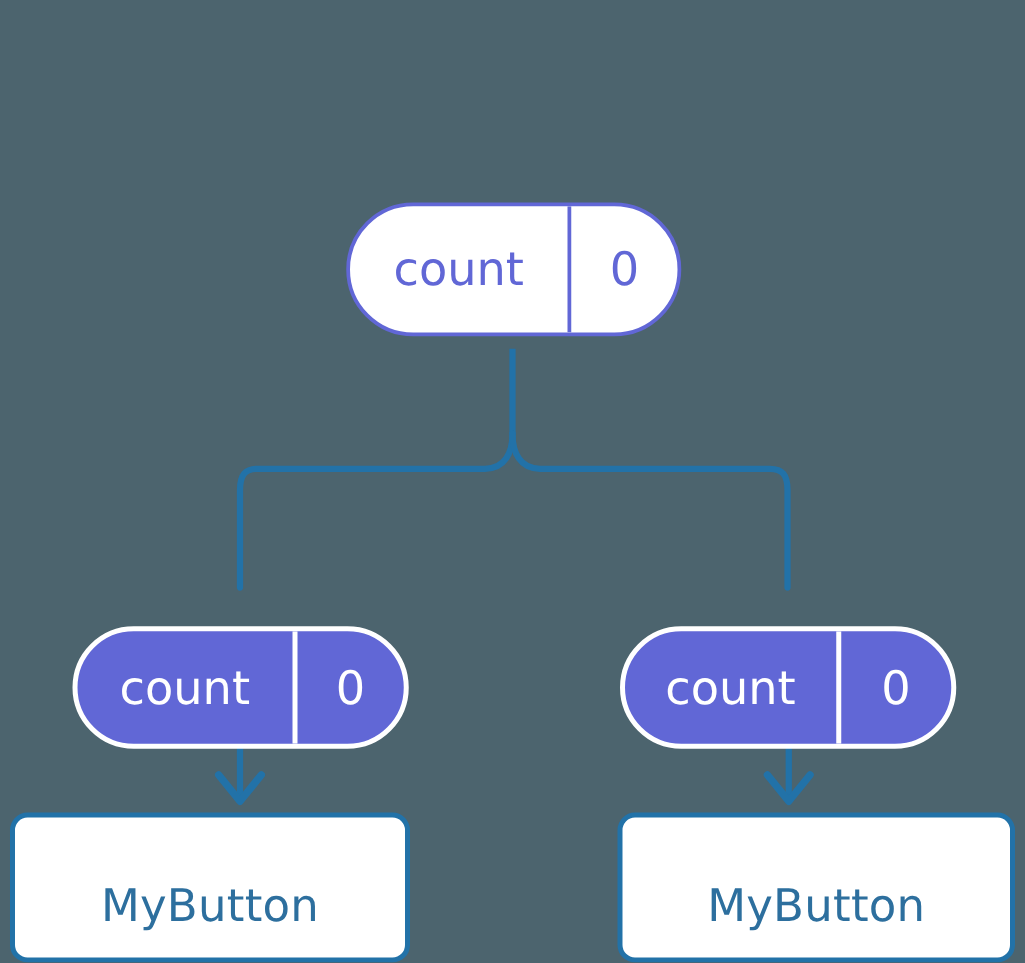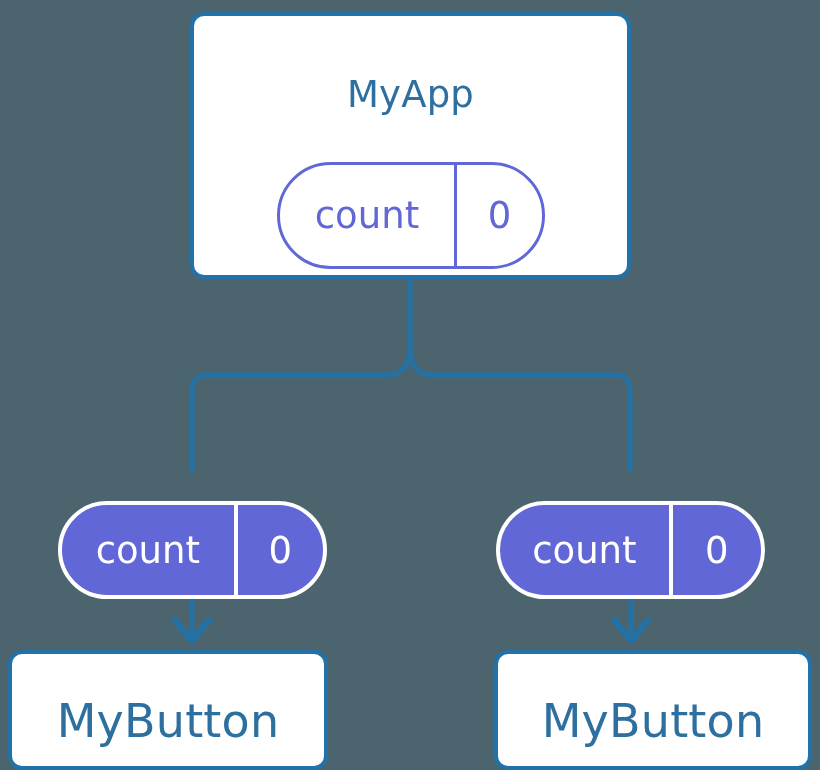--- a/index.html
+++ b/index.html
@@ -65,22 +65,22 @@
     left: 8px;
     top: 650px;
     width: 320px;
   }
   #box-mybutton-right {
     left: 494px;
     top: 650px;
     width: 318px;
   }
   .title-mybutton {
-    top: 40px;
-    font-size: 46px;
+    top: 51px;
+    font-size: 36px;
   }
 
   
   .pill {
     position: absolute;
     display: flex;
     align-items: stretch;
     box-sizing: border-box;
     border-radius: 999px;
     overflow: hidden;
@@ -170,23 +170,20 @@
              C 626 375, 630 380, 630 392
              L 630 470" fill="none" stroke="#2272a8" stroke-width="5" stroke-linecap="round" stroke-linejoin="round"></path>
 
     <path d="M 192 563 L 192 641" fill="none" stroke="#2272a8" stroke-width="5" stroke-linecap="butt"></path>
     <path d="M 175 620 L 192 641 L 209 620" fill="none" stroke="#2272a8" stroke-width="6" stroke-linecap="round" stroke-linejoin="round"></path>
 
     <path d="M 631 563 L 631 641" fill="none" stroke="#2272a8" stroke-width="5" stroke-linecap="butt"></path>
     <path d="M 614 620 L 631 641 L 648 620" fill="none" stroke="#2272a8" stroke-width="6" stroke-linecap="round" stroke-linejoin="round"></path>
   </svg>
 
-  <div class="comp-box" id="box-myapp">
-    <div class="comp-title" id="title-myapp">MyApp</div>
-  </div>
 
   <div class="pill pill-outline" id="pill-myapp-state">
     <div class="pill-key">count</div>
     <div class="pill-val">0</div>
   </div>
 
   <div class="pill pill-filled" id="pill-left-prop">
     <div class="pill-key">count</div>
     <div class="pill-val">0</div>
   </div>

